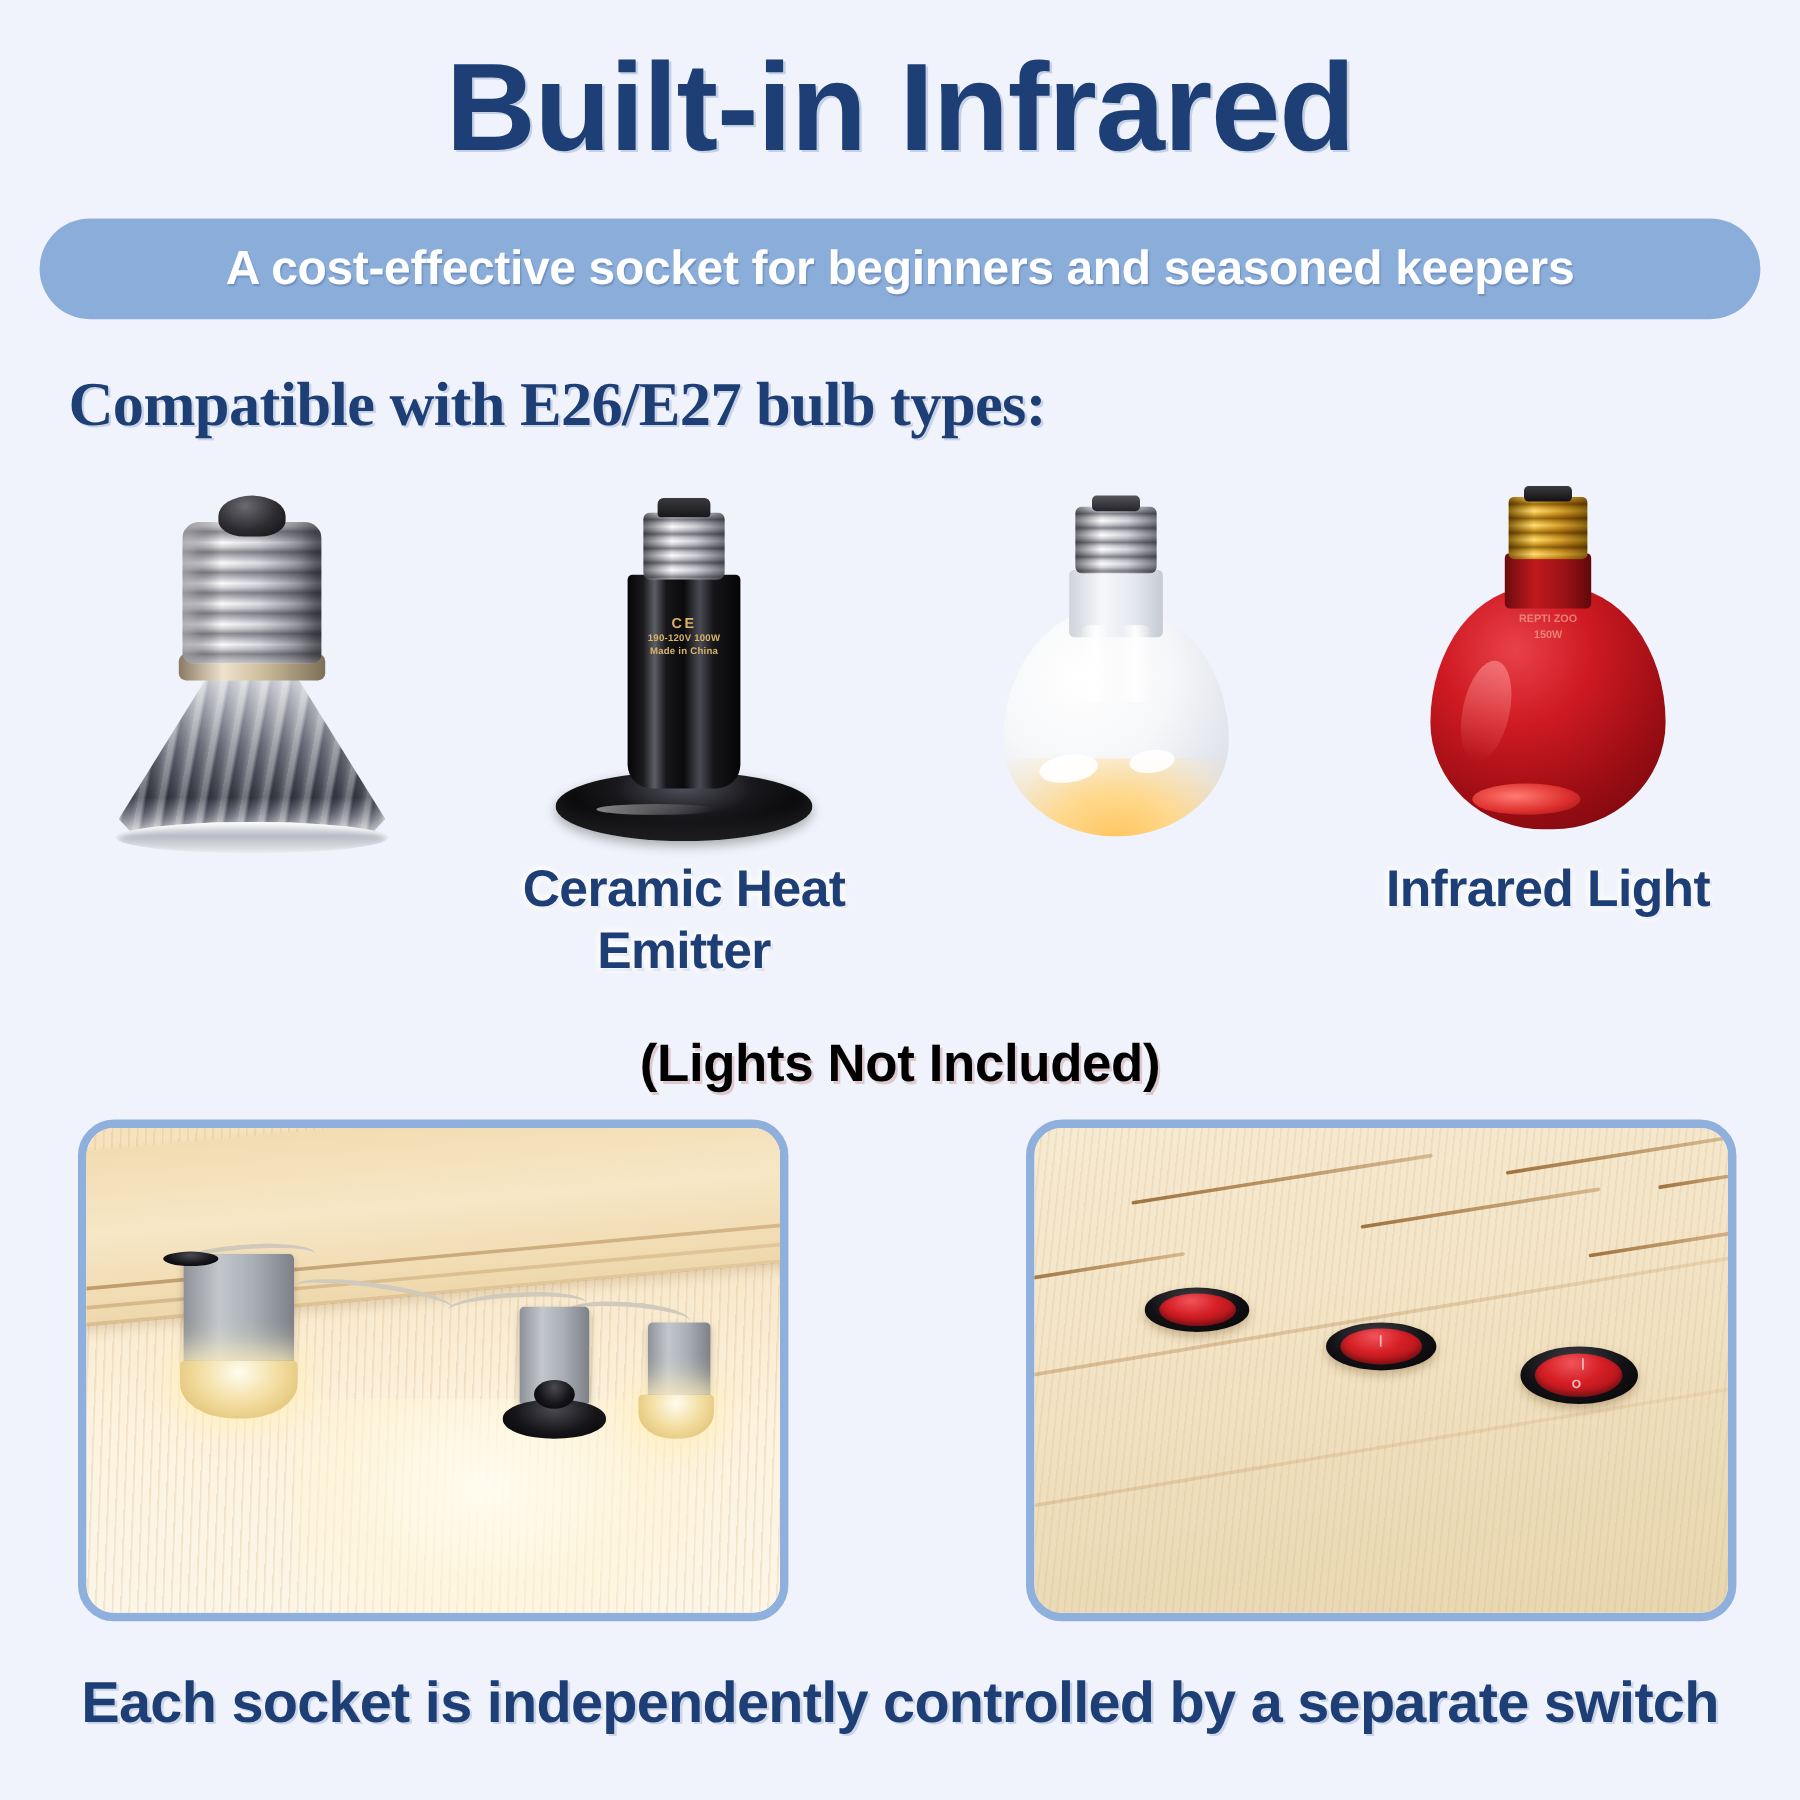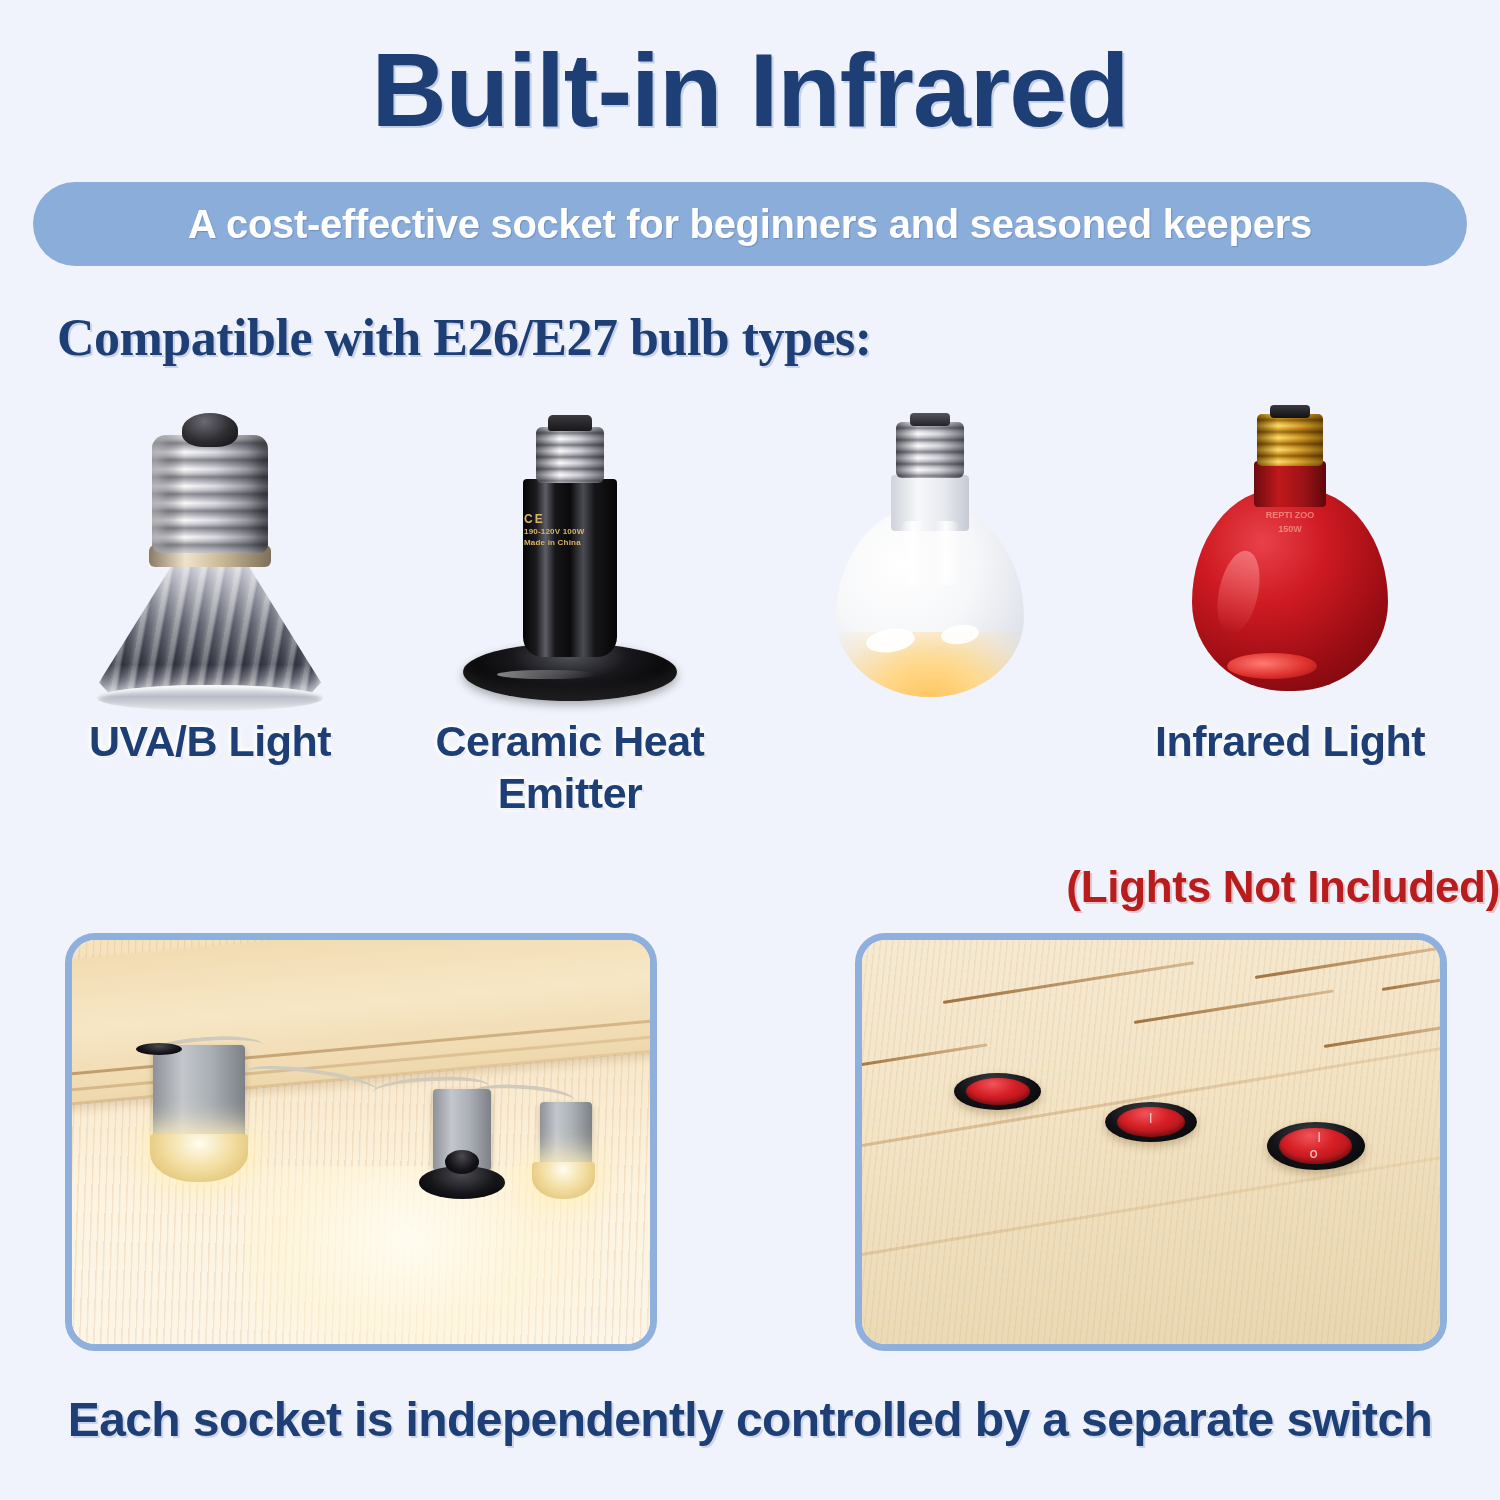--- a/index.html
+++ b/index.html
@@ -170,21 +170,21 @@
       linear-gradient(to bottom,#24242a,#000);
     box-shadow: 0 4px 10px rgba(0,0,0,.3), inset 0 -8px 14px rgba(255,255,255,.1);
   }
   .b2-base::after {
     content:""; position:absolute; left:16%; top:46%;
     width:46%; height:16%; border-radius:50%;
     background: linear-gradient(to right, rgba(255,255,255,.5), rgba(255,255,255,0));
   }
   .b2-mark {
     position:absolute; left:50%; transform:translateX(-50%); top:96px;
-    width:92px; color:#d9b468;
+    width:92px; text-align:center; color:#d9b468;
     font-size:8px; font-weight:bold; line-height:1.35; letter-spacing:.2px;
   }
   .b2-ce { font-size:12px; letter-spacing:2px; }
 
   
   .b3-wrap { position:absolute; left:50%; top:8px; transform:translateX(-50%); width:220px; height:290px;}
   .b3-tip {
     position:absolute; left:50%; transform:translateX(-50%); top:0;
     width:40px; height:13px; border-radius:4px;
     background: linear-gradient(to bottom,#55555c,#232328);
@@ -271,22 +271,22 @@
   }
   .b4-mark {
     position:absolute; left:50%; transform:translateX(-50%); top:104px;
     width:110px; text-align:center; color:rgba(255,215,190,.5);
     font-size:9px; font-weight:bold; line-height:1.5;
   }
 
   
   #not-included {
     position:absolute; top:862px; left:0; width:1500px;
-    text-align:right;
-    font-size:44px; font-weight:bold; color:#b91c1c;
+    text-align:center;
+    font-size:44px; font-weight:bold; color:#000000;
     letter-spacing:-0.3px;
     text-shadow: 2px 2px 0 rgba(190,120,120,.35);
   }
 
   
   .photo-frame {
     position:absolute;
     border: 7px solid #8fb0dc;
     border-radius: 30px;
     overflow:hidden;
@@ -401,21 +401,20 @@
   <div class="bulb-col">
     <div class="bulb-art">
       <div class="b1-wrap">
         <div class="b1-cone"></div>
         <div class="b1-rim"></div>
         <div class="b1-collar"></div>
         <div class="b1-screw"></div>
         <div class="b1-tip"></div>
       </div>
     </div>
-    <div class="bulb-label">UVA/B Light</div>
   </div>
 
   <div class="bulb-col">
     <div class="bulb-art">
       <div class="b2-wrap">
         <div class="b2-base"></div>
         <div class="b2-body"></div>
         <div class="b2-mark">
           <div class="b2-ce">CE</div>
           <div>190-120V  100W</div>

